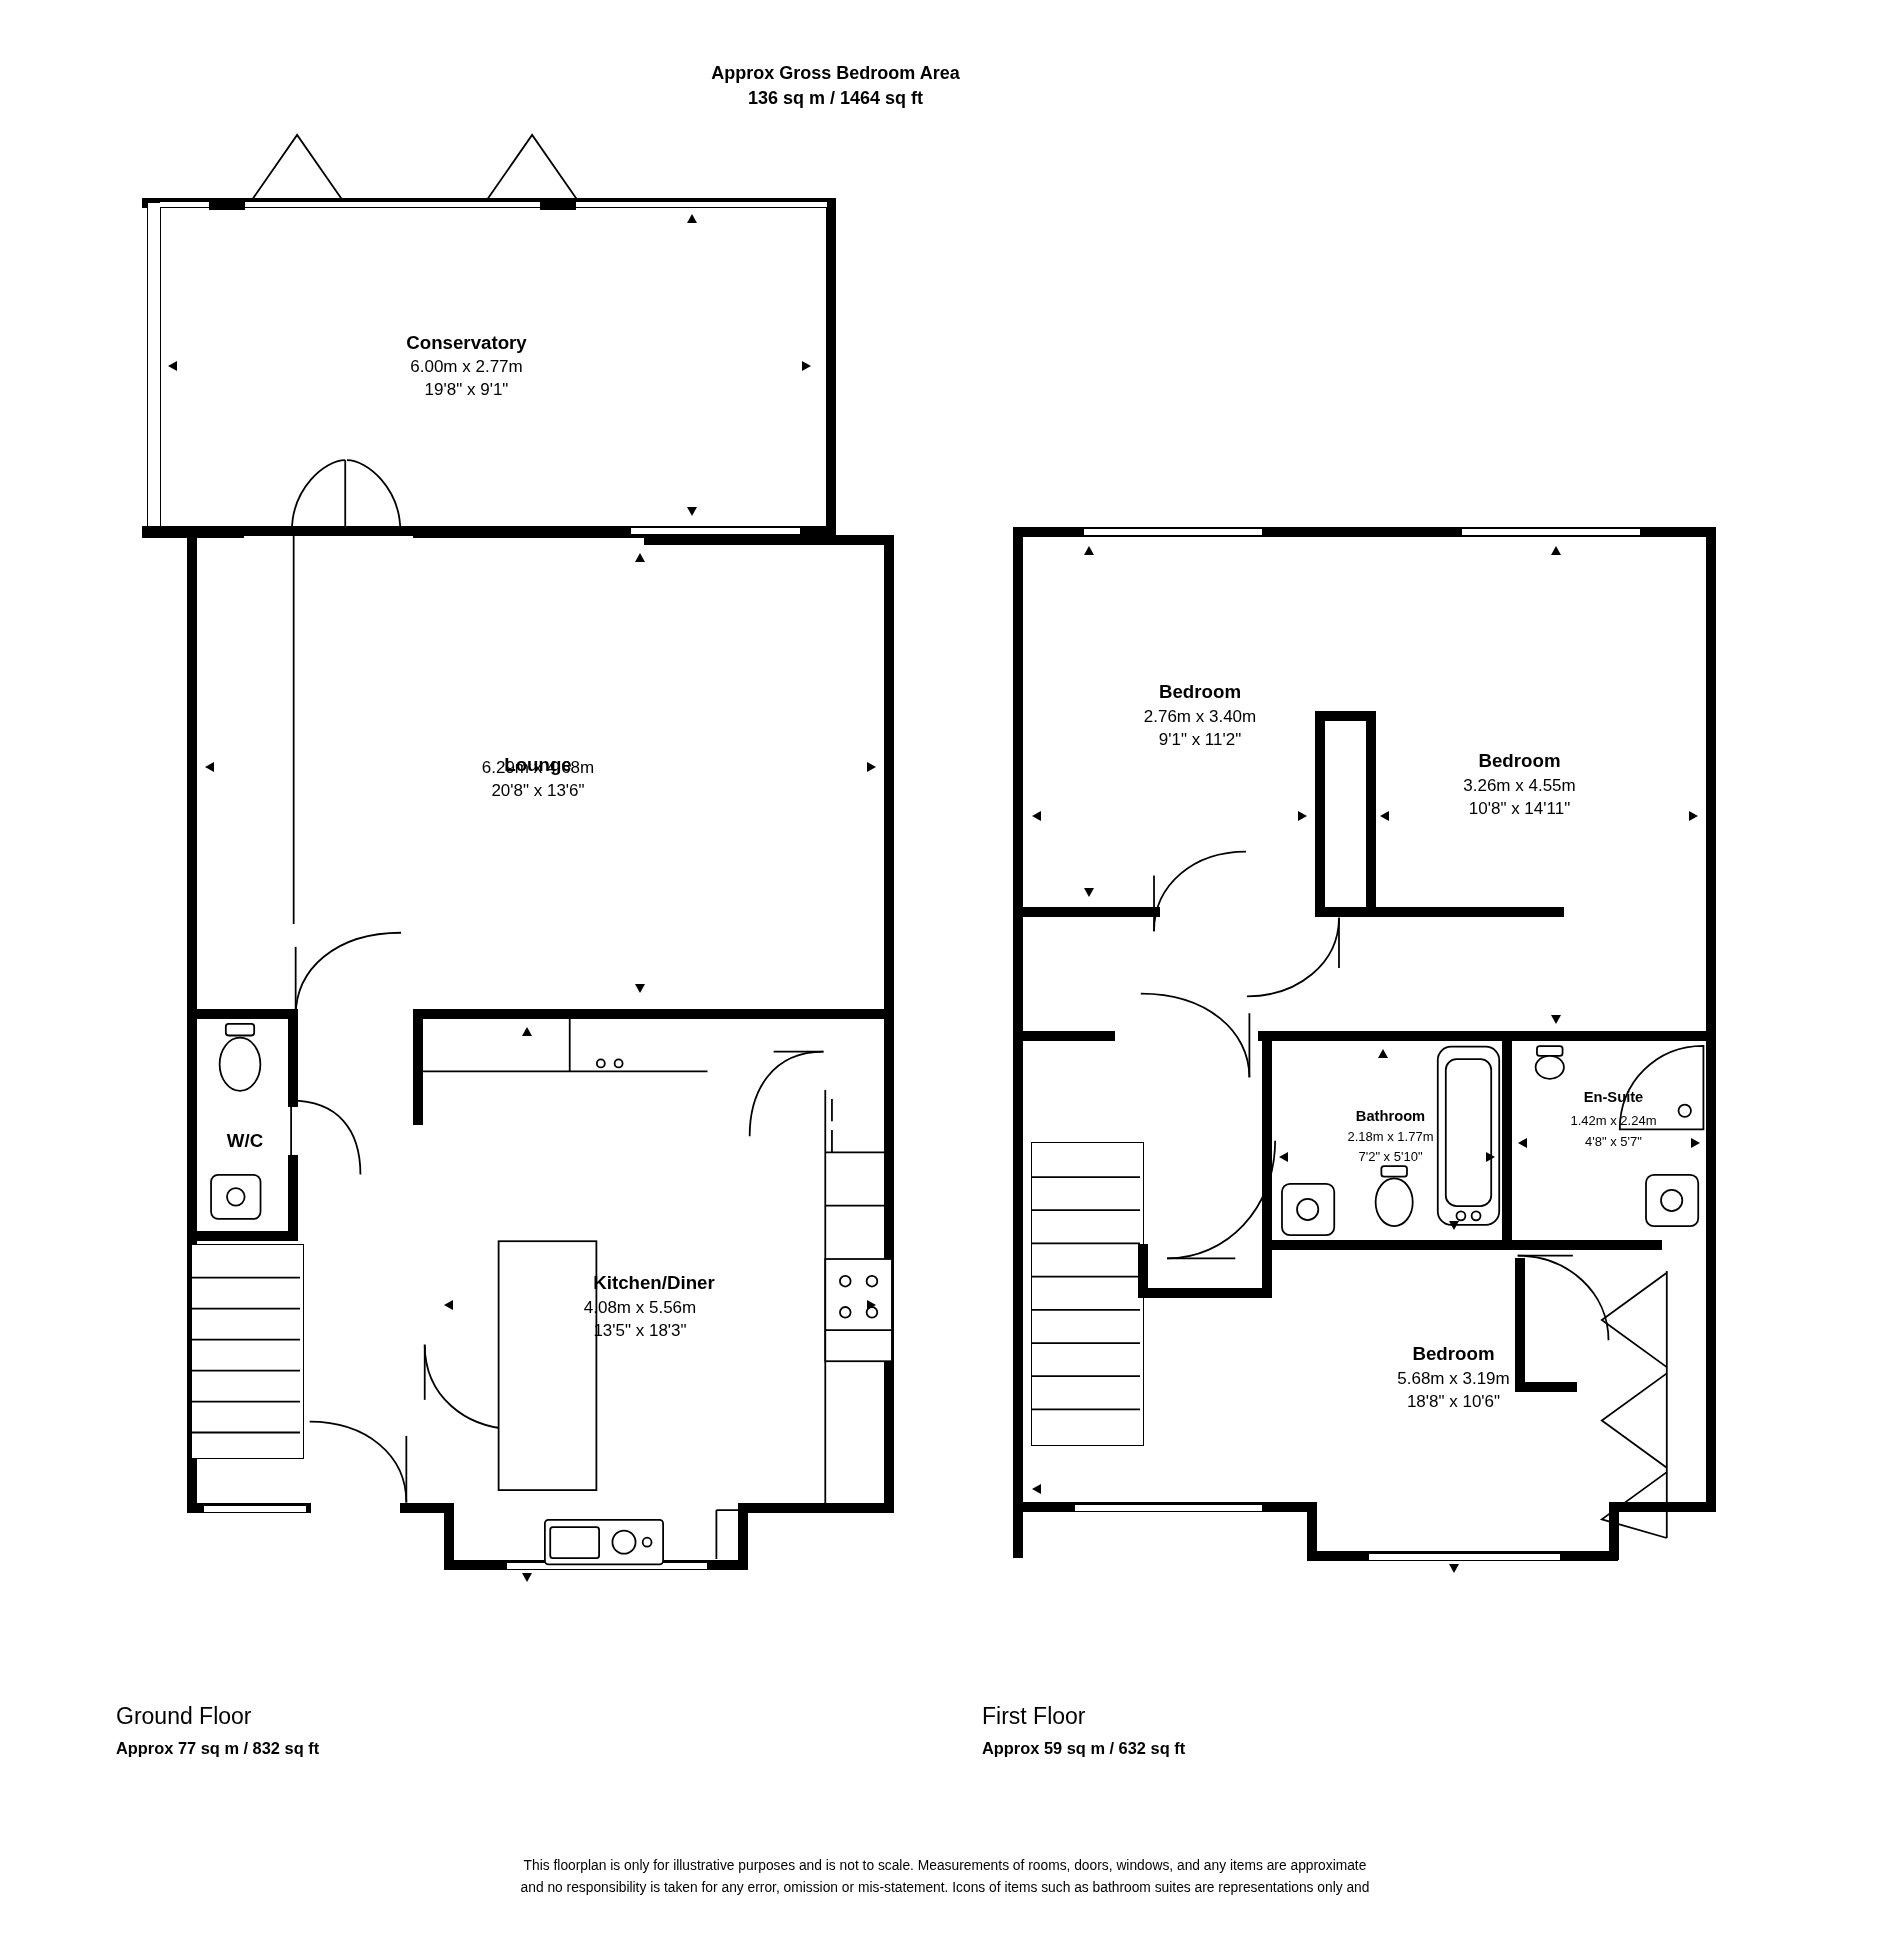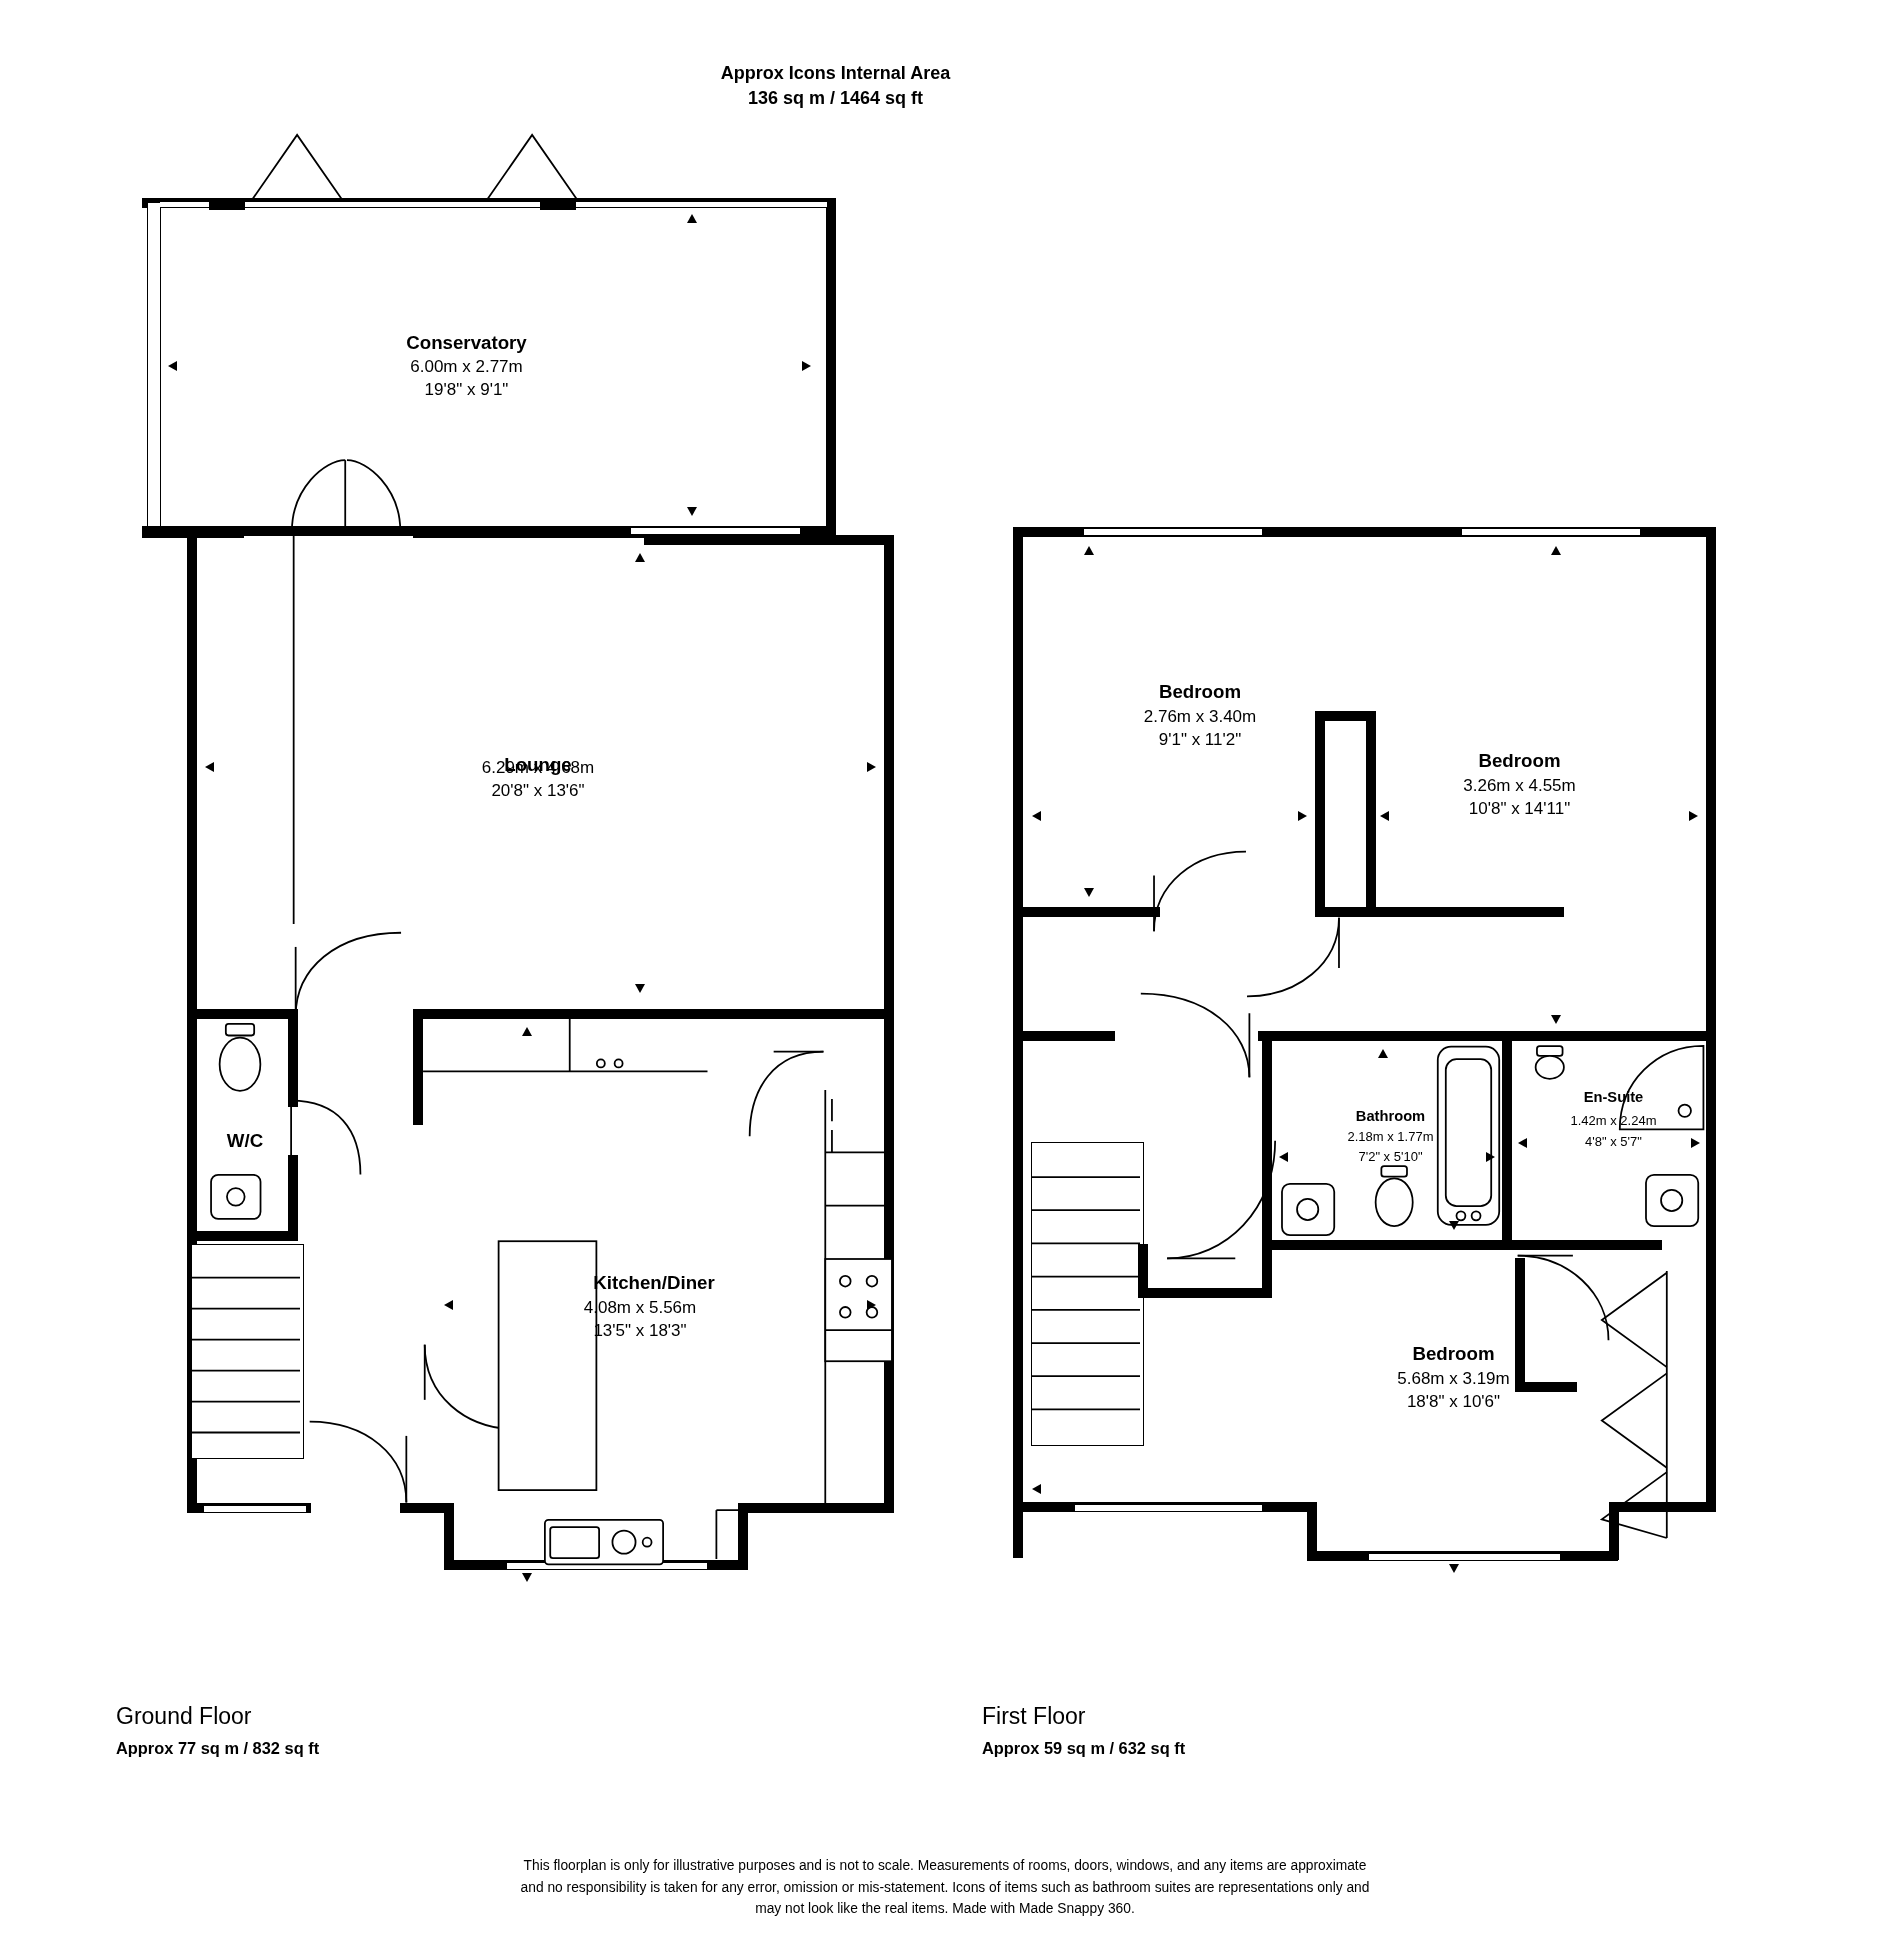--- a/index.html
+++ b/index.html
@@ -36,21 +36,21 @@
 
   svg{display:block;overflow:visible;}
   .st{stroke:#000;fill:none;stroke-width:4;}
   .stf{stroke:#000;fill:#fff;stroke-width:4;}
 </style>
 </head>
 <body>
 
 <div class="wrap">
 
-  <div class="t hdr" style="left:551px;top:62px;width:569px;">Approx Icons Internal Area</div>
+  <div class="t hdr" style="left:551px;top:62px;width:569px;">Approx Gross Bedroom Area</div>
   <div class="t hdr" style="left:551px;top:87px;width:569px;">136 sq m / 1464 sq ft</div>
 
   <div>
 
     <div class="w" style="left:142px;top:198px;width:693px;height:9.8px;"></div>
     <div class="w" style="left:826px;top:198px;width:9.8px;height:338px;"></div>
     <div class="w" style="left:142px;top:526px;width:693px;height:9.8px;"></div>
 
     <div class="thin" style="left:147px;top:202px;width:11.6px;height:329px;"></div>
 
@@ -351,16 +351,15 @@
     <div class="t roomdim" style="left:1298px;top:1391px;width:311px;">18'8" x 10'6"</div>
     <div class="ar ar-l" style="left:1032px;top:1484px;"></div>
     <div class="ar ar-d" style="left:1449px;top:1564px;"></div>
 
     <div class="t floorlabel" style="left:982px;top:1702px;width:356px;text-align:left;">First Floor</div>
     <div class="t floorsub" style="left:982px;top:1738px;width:400px;text-align:left;">Approx 59 sq m / 632 sq ft</div>
   </div>
 
   <div class="t disc" style="left:234px;top:1877px;width:1422px;">and no responsibility is taken for any error, omission or mis-statement. Icons of items such as bathroom suites are representations only and</div>
   <div class="t disc" style="left:234px;top:1855px;width:1422px;">This floorplan is only for illustrative purposes and is not to scale. Measurements of rooms, doors, windows, and any items are approximate</div>
-  <div class="t disc" style="left:234px;top:1898px;width:1422px;">may not look like the real items. Made with Made Snappy 360.</div>
 
 </div>
 
 
 </body></html>

